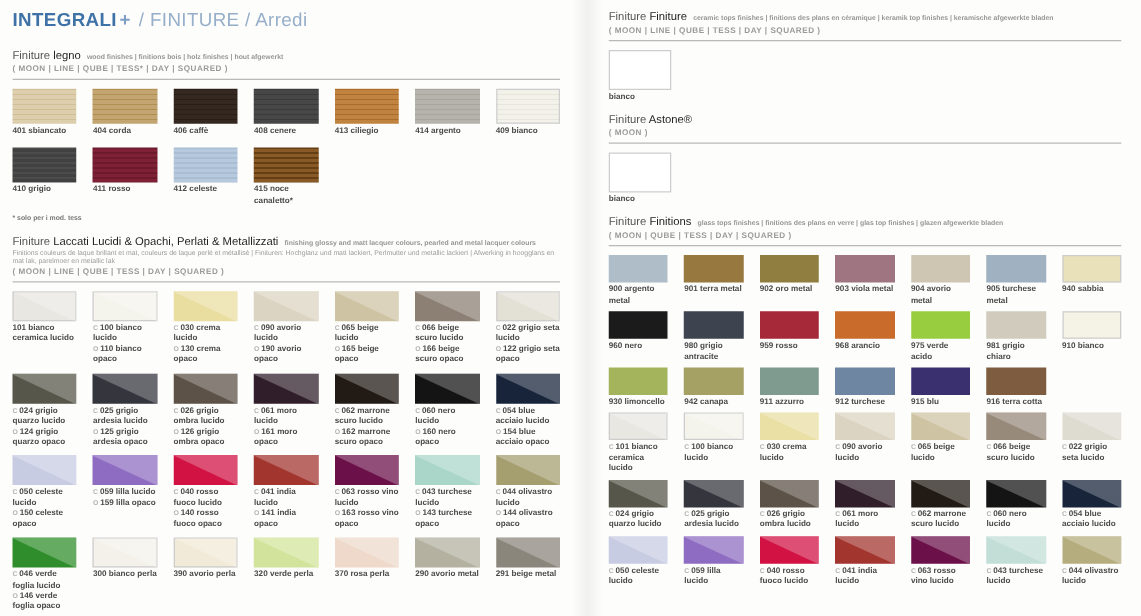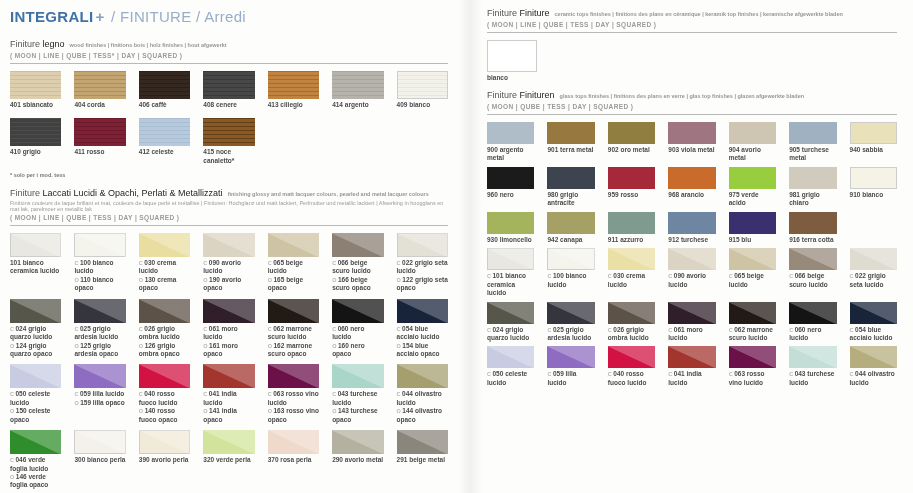--- a/index.html
+++ b/index.html
@@ -339,21 +339,36 @@
             <div class="cell">
               <div class="sw lt" style="height: 32px; background: rgb(255, 255, 255);"></div>
               <div class="lbl">
                 <div class="lline"><span class="ltext">bianco</span></div>
               </div>
             </div>
           </div>
         </div>
         <div class="section" style="margin-top: 4px;">
           <div class="shead">
-            <div class="stitle"><span class="sprefix">Finiture</span> <span class="sname">Finituren</span><span class="ssub">glass tops finishes | finitions des plans en verre | glas top finishes | glazen afgewerkte bladen</span></div>
+            <div class="stitle"><span class="sprefix">Finiture</span> <span class="sname">Astone®</span></div>
+            <div class="models">( MOON )</div>
+            <div class="rule"></div>
+          </div>
+          <div class="grid" style="grid-template-columns: repeat(1, 50px); row-gap: 4px;">
+            <div class="cell">
+              <div class="sw lt" style="height: 32px; background: rgb(255, 255, 255);"></div>
+              <div class="lbl">
+                <div class="lline"><span class="ltext">bianco</span></div>
+              </div>
+            </div>
+          </div>
+        </div>
+        <div class="section" style="margin-top: 4px;">
+          <div class="shead">
+            <div class="stitle"><span class="sprefix">Finiture</span> <span class="sname">Finitions</span><span class="ssub">glass tops finishes | finitions des plans en verre | glas top finishes | glazen afgewerkte bladen</span></div>
             <div class="models">( MOON | QUBE | TESS | DAY | SQUARED )</div>
             <div class="rule"></div>
           </div>
           <div class="grid" style="grid-template-columns: repeat(7, 1fr); row-gap: 4px;">
             <div class="cell">
               <div class="sw" style="height: 22px; background: rgb(174, 189, 199);"></div>
               <div class="lbl">
                 <div class="lline"><span class="ltext">900 argento metal</span></div>
               </div>
             </div>

